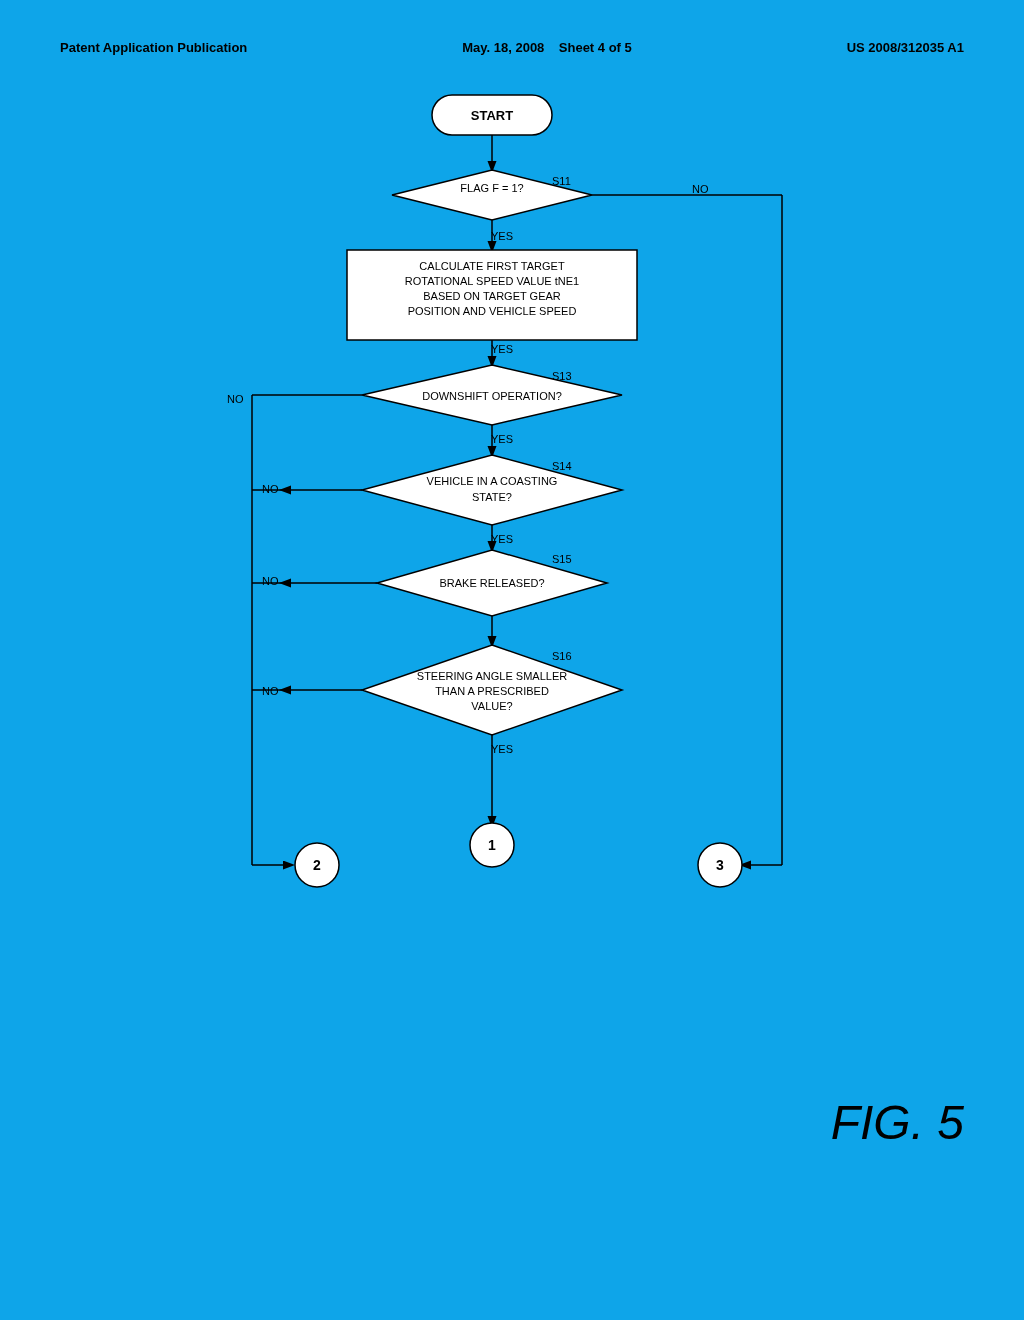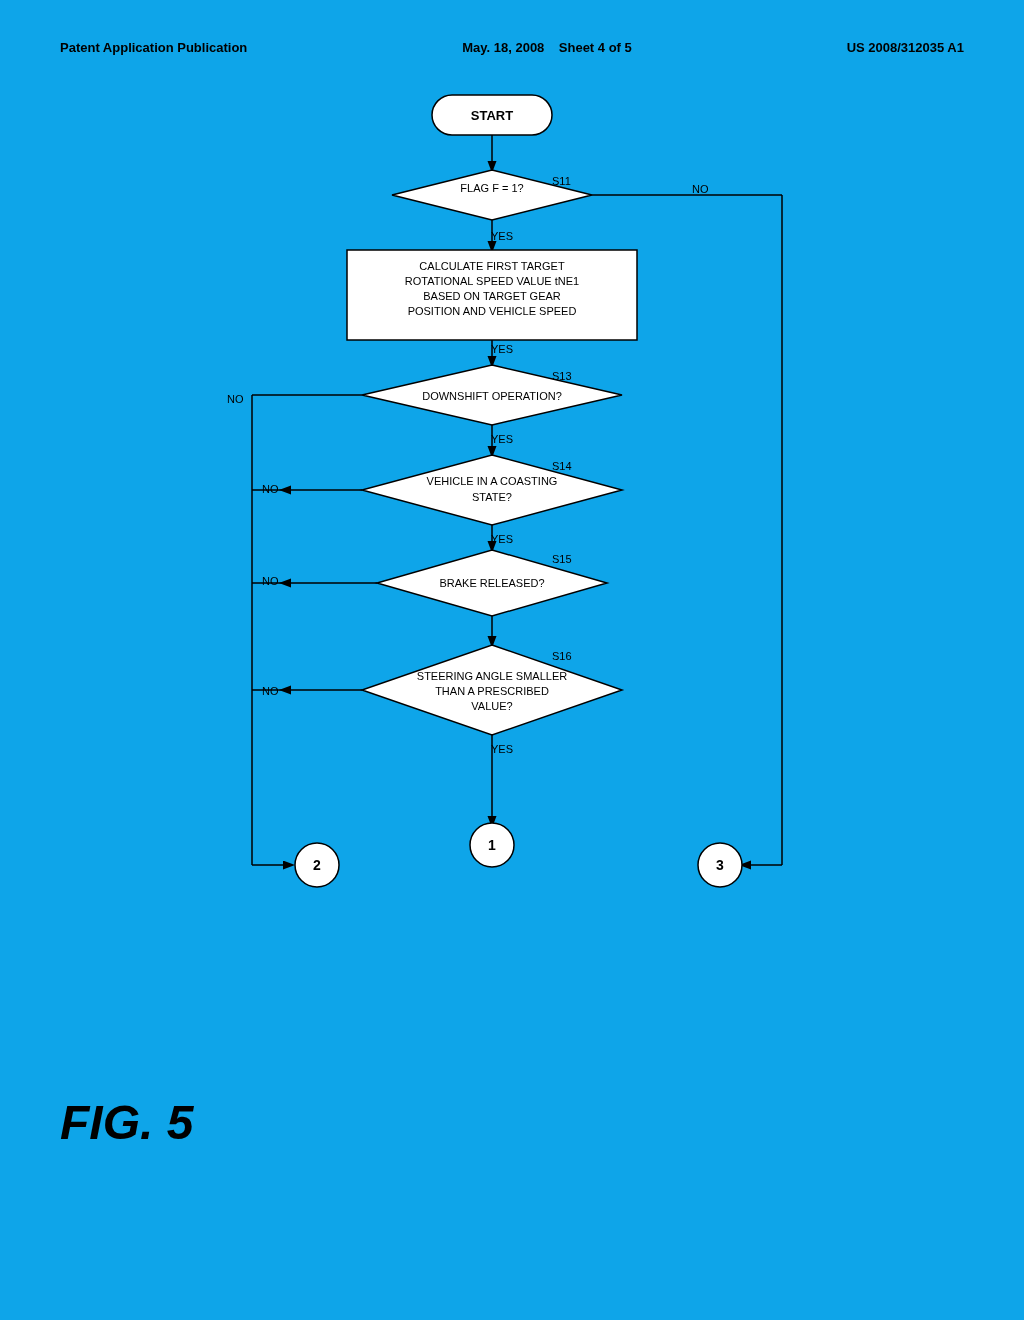--- a/index.html
+++ b/index.html
@@ -38,24 +38,24 @@
       margin-top: 20px;
     }
 
     
     .flowchart-svg {
       display: block;
       margin: 0 auto;
     }
 
     .fig-label {
-      text-align: left;
+      text-align: right;
       margin-top: 60px;
       font-size: 48px;
-      font-weight: bold;
+      font-weight: normal;
       font-style: italic;
       font-family: Arial, sans-serif;
     }
   </style>
 </head>
 <body>
 
 <div class="page">
   <div class="header">
     <span class="header-left">Patent Application Publication</span>

